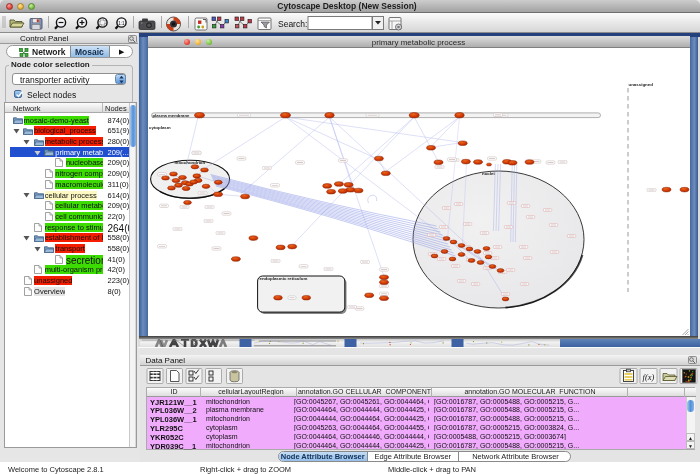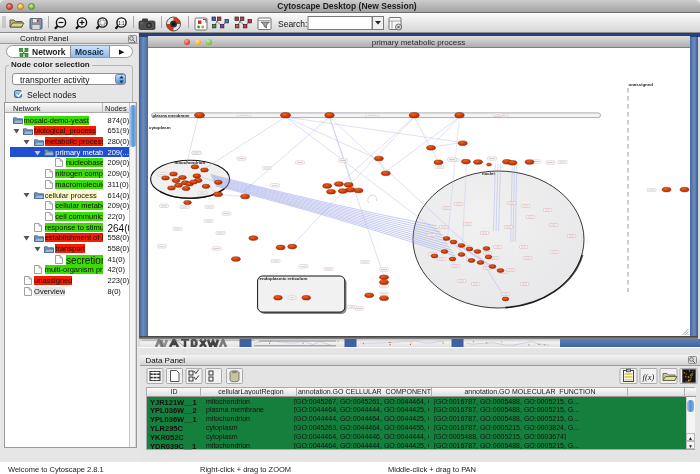--- a/index.html
+++ b/index.html
@@ -766,21 +766,21 @@
         <rect x="551.1" y="7.6" width="1.2" height="1.2" fill="#c8a818"></rect>
         <rect x="548.9" y="4.3" width="1.2" height="1.2" fill="#a8b820"></rect>
         <rect x="551.8" y="8.6" width="1.2" height="1.2" fill="#3a9828"></rect>
         <rect x="547.4" y="15.0" width="1.2" height="1.2" fill="#c83818"></rect>
         <rect x="545.5" y="14.7" width="1.2" height="1.2" fill="#c83818"></rect>
         <rect x="548.4" y="15.3" width="1.2" height="1.2" fill="#c86818"></rect>
         <rect x="547.8" y="10.5" width="1.2" height="1.2" fill="#c8a818"></rect>
         <rect x="552.0" y="7.1" width="1.2" height="1.2" fill="#c83818"></rect>
       </g>
     </svg>
-    <div class="abs" style="left:6px;top:38.5px;width:549px;height:63.5px;background:#15803d;border:1px solid #aaa">
+    <div class="abs" style="left:6px;top:38.5px;width:549px;height:63.5px;background:#f0abfc;border:1px solid #aaa">
       <div class="abs" style="left:0;top:0;width:549px;height:9.5px;background:linear-gradient(#fbfbfb,#dedede);border-bottom:1px solid #999"></div>
       <div class="abs" style="left:0px;top:0;width:54px;height:9.5px;border-right:1px solid #b0b0b0"></div>
       <div class="abs" style="left:0px;top:0.8px;width:54px;text-align:center;font-size:7px;color:#222;white-space:nowrap;overflow:hidden">ID</div>
       <div class="abs" style="left:54px;top:0;width:96px;height:9.5px;border-right:1px solid #b0b0b0"></div>
       <div class="abs" style="left:54px;top:0.8px;width:96px;text-align:center;font-size:7px;color:#222;white-space:nowrap;overflow:hidden">_cellularLayoutRegion</div>
       <div class="abs" style="left:150px;top:0;width:135px;height:9.5px;border-right:1px solid #b0b0b0"></div>
       <div class="abs" style="left:150px;top:0.8px;width:135px;text-align:center;font-size:7px;color:#222;white-space:nowrap;overflow:hidden">annotation.GO CELLULAR_COMPONENT</div>
       <div class="abs" style="left:285px;top:0;width:196px;height:9.5px;border-right:1px solid #b0b0b0"></div>
       <div class="abs" style="left:285px;top:0.8px;width:196px;text-align:center;font-size:7px;color:#222;white-space:nowrap;overflow:hidden">annotation.GO MOLECULAR_FUNCTION</div>
       <div class="abs" style="left:481px;top:0;width:57px;height:9.5px;border-right:1px solid #b0b0b0"></div>
@@ -818,18 +818,23 @@
         <span class="abs" style="left:3px;top:0;font-weight:bold;font-size:7.5px">YDR039C__1</span>
         <span class="abs" style="left:59px;top:0">mitochondrion</span>
         <span class="abs" style="left:147px;top:0;width:135px;overflow:hidden;display:inline-block">[GO:0044464, GO:0044444, GO:0044425, G...</span>
         <span class="abs" style="left:287px;top:0;width:188px;overflow:hidden;display:inline-block">[GO:0016787, GO:0005488, GO:0005215, G...</span>
       </div>
       <div class="abs" style="left:539px;top:9.5px;width:8.5px;height:52px;background:#f4f4f4;border-left:1px solid #ccc"></div>
       <div class="abs" style="left:540px;top:12px;width:7px;height:12px;border-radius:3.5px;background:linear-gradient(90deg,#a6c8ee,#4f90d8,#88b4e8)"></div>
       <div class="abs" style="left:539px;top:45.5px;width:9px;height:8px;background:#f4f4f4;border:1px solid #bbb;font-size:5px;text-align:center;color:#222;line-height:8px">▲</div>
       <div class="abs" style="left:539px;top:53.5px;width:9px;height:8px;background:#f4f4f4;border:1px solid #bbb;font-size:5px;text-align:center;color:#222;line-height:8px">▼</div>
     </div>
+    <div class="abs" style="left:138px;top:103px;width:293px;height:10.5px;background:#fff;border:1px solid #8a8a8a;border-radius:6px;overflow:hidden;font-size:7.5px;color:#222">
+ <div class="abs" style="left:0;top:0;width:88.5px;height:10.5px;background:linear-gradient(#c3dcf4,#8db9e8);border-right:1px solid #8a8a8a;text-align:center;line-height:10px;color:#0f3058;font-weight:bold">Node Attribute Browser</div>
+ <div class="abs" style="left:88.5px;top:0;width:91.5px;height:10.5px;border-right:1px solid #8a8a8a;text-align:center;line-height:10px">Edge Attribute Browser</div>
+ <div class="abs" style="left:180px;top:0;width:113px;height:10.5px;text-align:center;line-height:10px">Network Attribute Browser</div>
+</div>
   </div>
 <div class="abs" style="left:0;top:462px;width:700px;height:12px;background:#ffffff;font-size:7.5px;color:#222">
  <span class="abs" style="left:8px;top:2.5px">Welcome to Cytoscape 2.8.1</span>
  <span class="abs" style="left:200px;top:2.5px">Right-click + drag to ZOOM</span>
  <span class="abs" style="left:388px;top:2.5px">Middle-click + drag to PAN</span>
 </div>
 
 </body></html>

